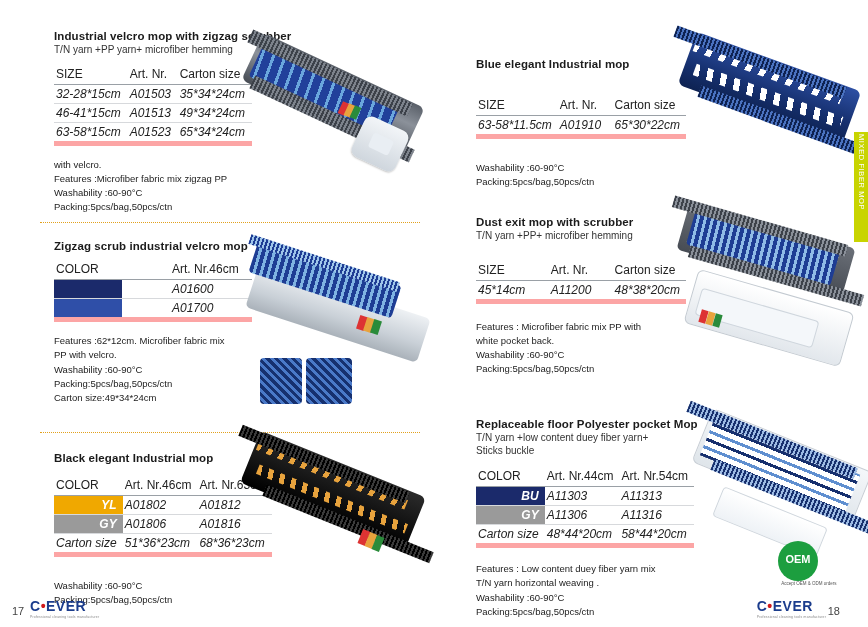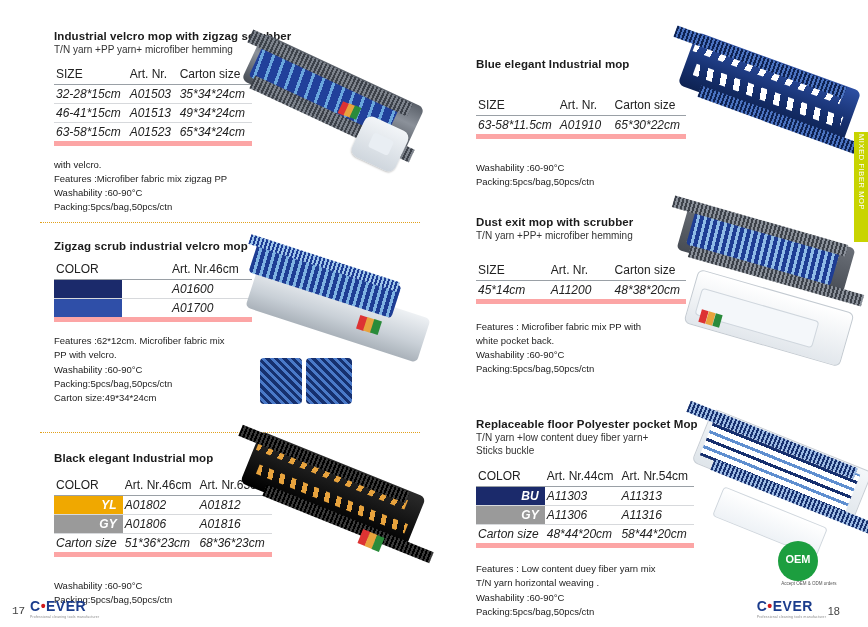--- a/index.html
+++ b/index.html
@@ -42,21 +42,21 @@
   .features div{white-space:nowrap;}
 
   .divider{
     position:absolute;left:40px;width:380px;height:0;
     border-top:1.5px dotted #e3a11c;
   }
 
   .imgbox{position:absolute;}
 
   .pagenum{position:absolute;bottom:10px;font-size:11px;color:#444;}
-  .pagenum.left{left:12px;font-family:Liberation Mono, monospace;}
+  .pagenum.left{left:12px;}
   .pagenum.right{right:28px;}
 
   .logo{position:absolute;bottom:8px;}
   .logo .word{font-size:14px;font-weight:bold;color:#1b3c8c;letter-spacing:.5px;}
   .logo .word .c{color:#1b3c8c;}
   .logo .word .dot{color:#d11a1a;}
   .logo .tag{font-size:3.4px;color:#888;letter-spacing:.2px;margin-top:1px;}
   .logo.left{left:30px;}
   .logo.right{right:42px;}
 

